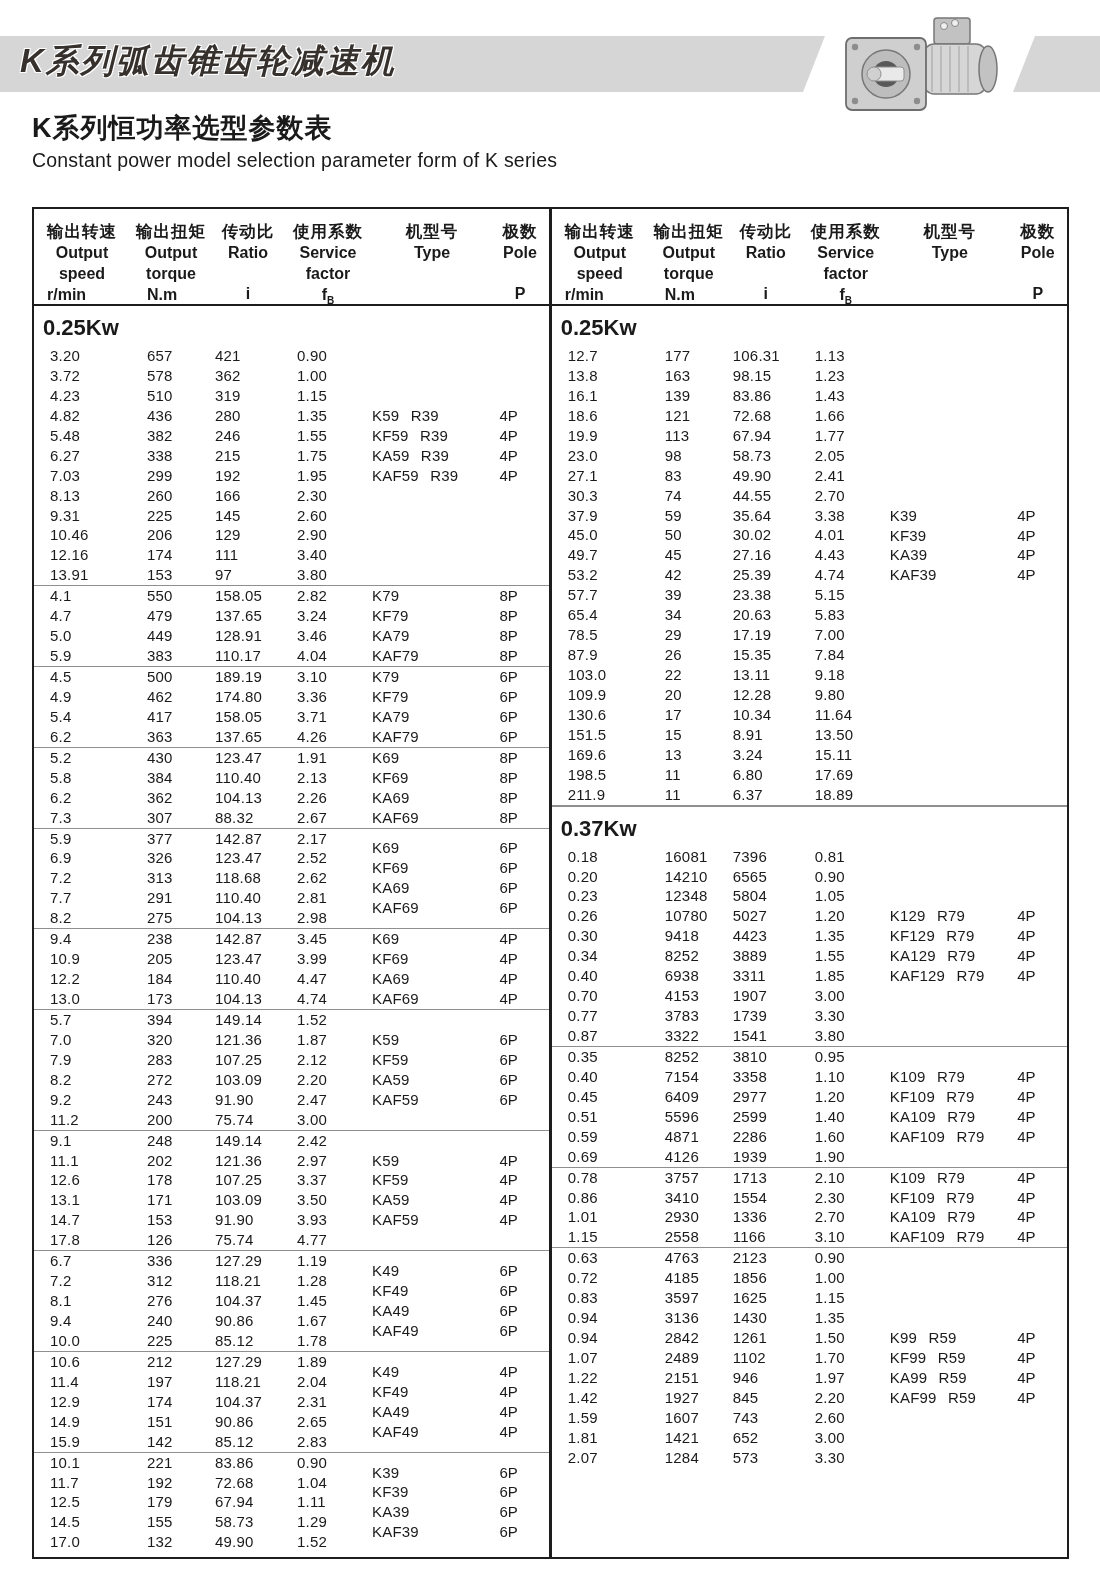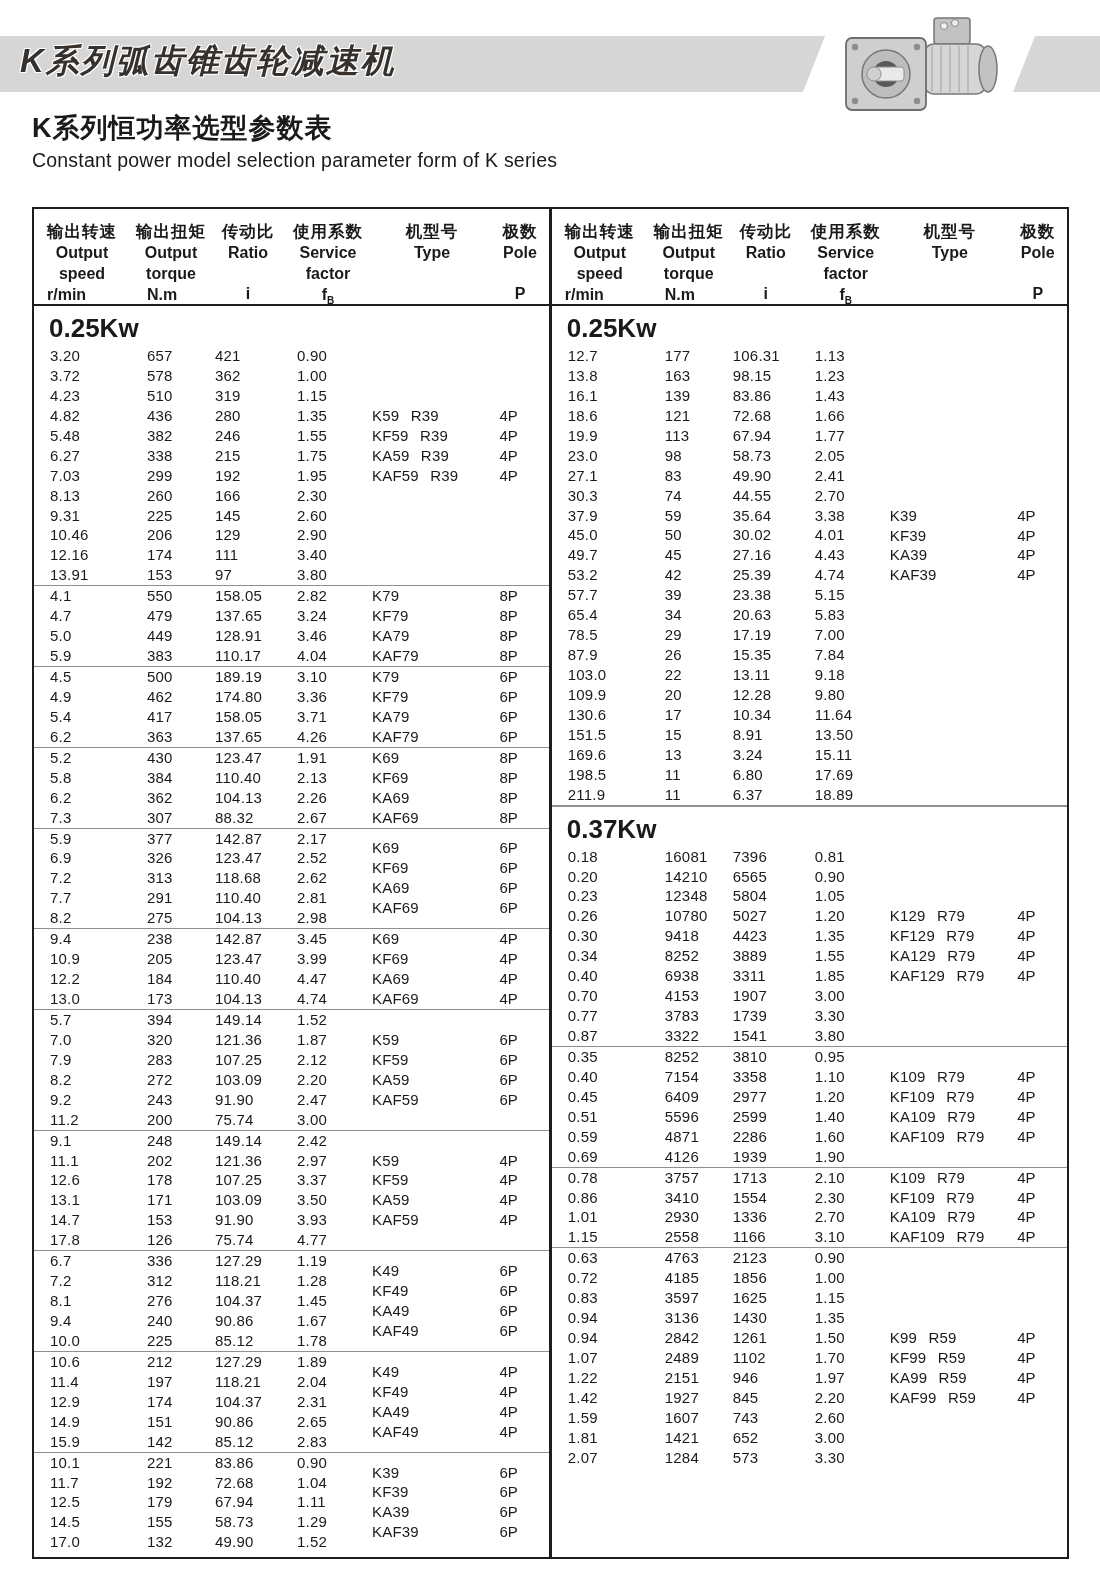--- a/index.html
+++ b/index.html
@@ -33,21 +33,21 @@
   .thead { height:97px; border-bottom:2px solid var(--table_border,#1d1d1d); display:flex; padding-top:12px; }
   .hc { display:flex; flex-direction:column; }
   .hc div { height:21px; line-height:21px; font-size:16px; font-weight:bold; text-align:center; white-space:nowrap; }
   .hc .hzh { font-size:16.5px; letter-spacing:1px; }
   .h1{width:96px} .h2{width:82px} .h3{width:72px} .h4{width:88px} .h5{width:120px} .h6{width:56px}
   .hu sub { font-size:10px; }
   .u1{ text-align:left !important; padding-left:13px; }
   .u2{ text-align:left !important; padding-left:17px; }
   
   .section + .section { border-top:2px solid var(--block_divider,#8a8a8a); }
-  .sec-title { height:40px; line-height:44px; font-size:26px; font-weight:bold; padding-left:15px; }
+  .sec-title { height:40px; line-height:44px; font-size:22px; font-weight:bold; padding-left:9px; }
   .block { position:relative; }
   .block + .block { border-top:1.5px solid var(--block_divider,#8a8a8a); }
   .row { display:flex; height:19.95px; line-height:19.95px; font-size:15px; letter-spacing:0.2px; }
   .b1{width:110px; padding-left:16px} .b2{width:70px; padding-left:3px}
   .b3{width:80px; padding-left:1px}  .b4{width:78px; padding-left:3px}
   .types { position:absolute; left:338px; right:0; }
   .tline { display:flex; height:19.95px; line-height:19.95px; font-size:15px; }
   .tname { width:128px; word-spacing:7px; letter-spacing:0.2px; }
   .tpole { width:50px; }
 </style>

